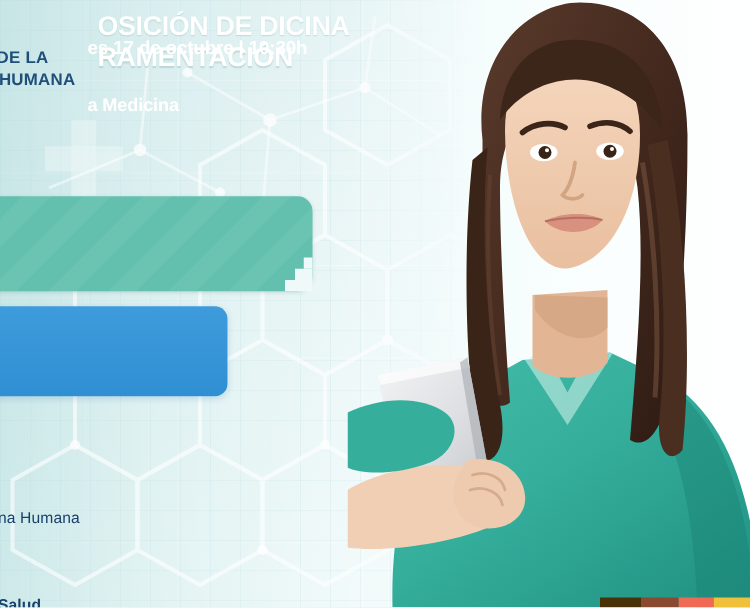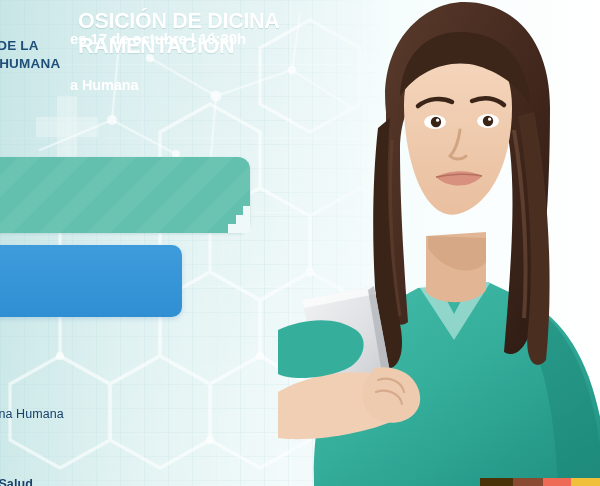--- a/index.html
+++ b/index.html
@@ -272,21 +272,21 @@
         <i class="s2"></i>
         <i class="s3"></i>
     </div>
   </div>
   <div class="title-text">OSICIÓN DE DICINA
 RAMENTACIÓN</div>
 
   <div class="info-band"></div>
   <div class="info-text">
     <div class="info-date">es 17 de octubre | 10:30h</div>
-    <div class="info-place">a Humana</div>
+    <div class="info-place">a Medicina</div>
   </div>
 
   <div class="footer-org">
     <div class="org-line1"> de Medicina Humana</div>
     <div class="org-line2">cultad de</div>
     <div class="org-line3">ncias de Salud</div>
   </div>
 
   <div class="accent-bar">
       <span style="background: rgb(74, 50, 8); width: 33px;"></span>

